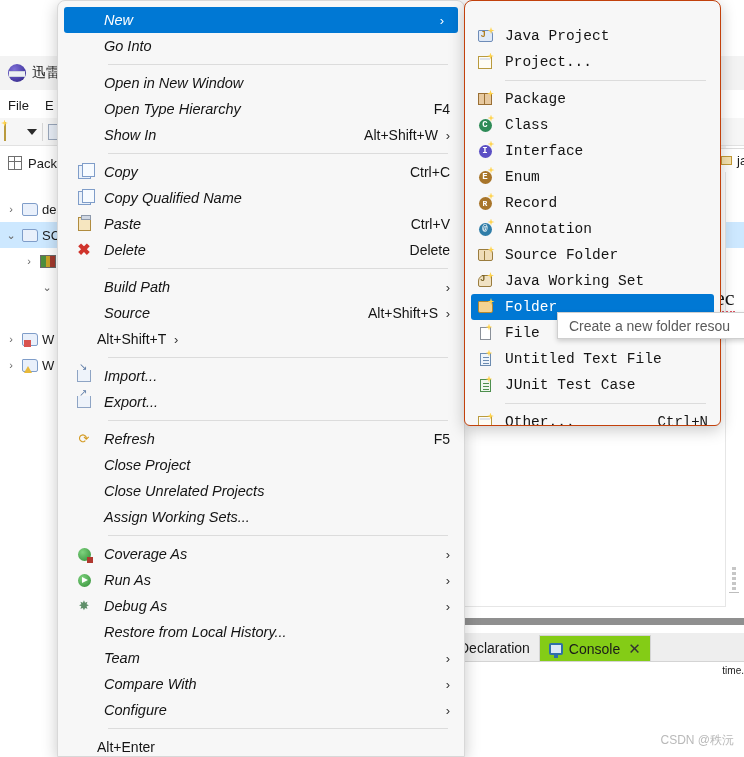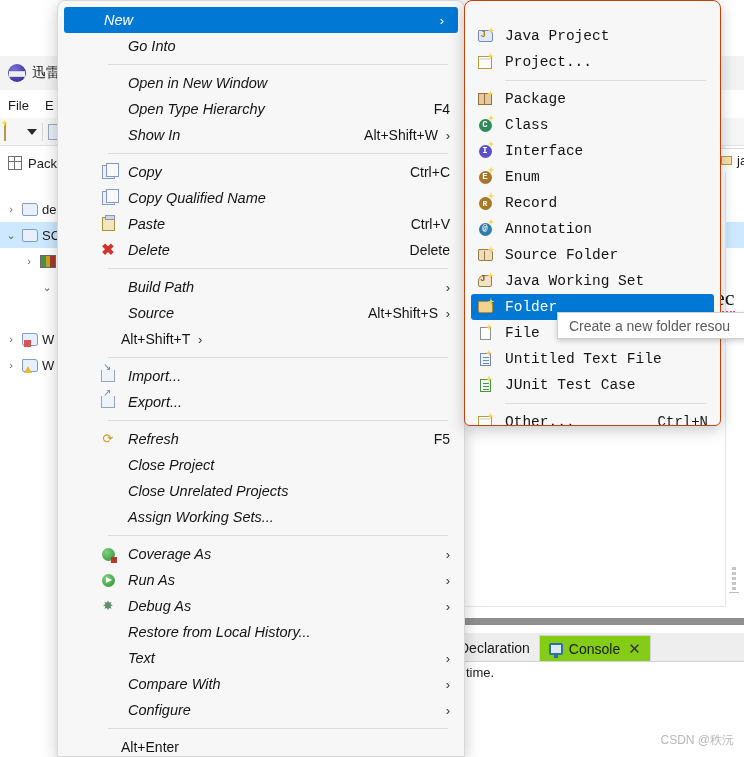--- a/index.html
+++ b/index.html
@@ -191,41 +191,40 @@
     height: 3px; background: #2f6fa8;
   }
   .bp-close {
     font-size: 15px; color: #333; line-height: 1; padding-left: 2px;
   }
   .bp-body {
     position: absolute; left: 0; top: 36px; right: 0; bottom: 0;
     background: #ffffff; border-top: 1px solid #d4d4d4;
   }
   .bp-line {
-    font-size: 13px; color: #1a1a1a; padding: 3px 0 0 2px;
+    font-size: 10px; color: #1a1a1a; padding: 3px 0 0 12px; text-align: right;
   }
   .watermark {
     position: absolute; right: 10px; bottom: 8px; font-size: 12px;
     color: #b9b9b9;
   }
 
   
   .ctxmenu {
     position: absolute; left: 57px; top: 0px; width: 408px; height: 757px;
     background: #f7f7f7; border: 1px solid #d8d8d8;
     border-radius: 8px 8px 0 0;
     box-shadow: 0 4px 16px rgba(0,0,0,.22);
     padding: 6px 0 0 0;
     overflow: hidden;
   }
   .mi {
     position: relative; height: 26px; display: flex; align-items: center;
     font-size: 14.5px; color: #141414; padding: 0 10px 0 0;
     white-space: nowrap;
-    margin-left: 24px;
   }
   .mi.highlight { background: #0078d4; color: #ffffff; margin: 0 6px; border-radius: 3px; }
   .mi .mi-icon {
     width: 26px; flex: 0 0 auto; display: flex; align-items: center;
     justify-content: center; margin-left: 13px;
   }
   .mi.highlight .mi-icon { margin-left: 7px; }
   .mi .mi-label { flex: 1 1 auto; padding-left: 7px; font-style: italic; }
   .mi .mi-accel { font-size: 14px; color: #141414; padding-right: 4px; }
   .mi .mi-arrow { width: 12px; text-align: center; font-size: 13px; color: #333; }
@@ -605,21 +604,21 @@
         </span>
       <span class="mi-label">Debug As</span>
       <span class="mi-arrow">›</span>
     </div>
     <div class="mi">
       <span class="mi-icon"></span>
       <span class="mi-label">Restore from Local History...</span>
     </div>
     <div class="mi">
       <span class="mi-icon"></span>
-      <span class="mi-label">Text</span>
+      <span class="mi-label">Team</span>
       <span class="mi-arrow">›</span>
     </div>
     <div class="mi">
       <span class="mi-icon"></span>
       <span class="mi-label">Compare With</span>
       <span class="mi-arrow">›</span>
     </div>
     <div class="mi">
       <span class="mi-icon"></span>
       <span class="mi-label">Configure</span>

